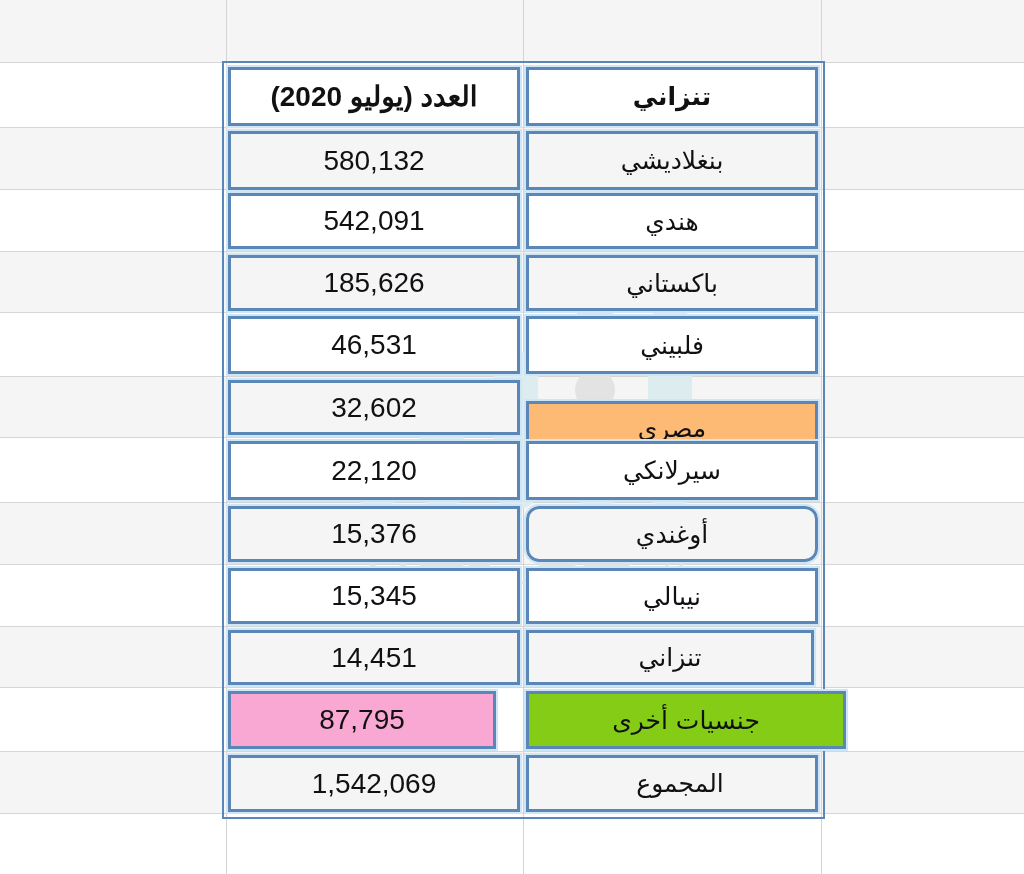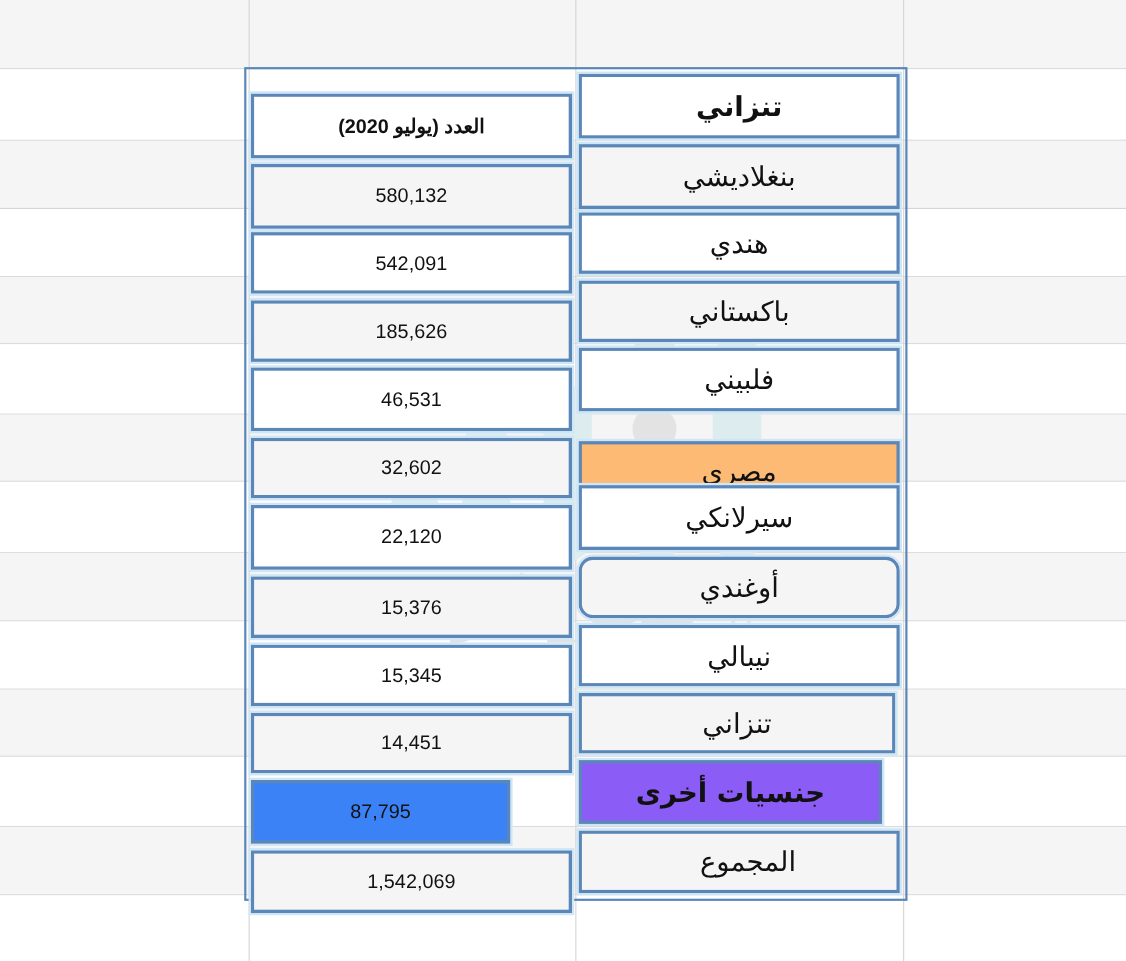--- a/index.html
+++ b/index.html
@@ -40,21 +40,21 @@
     }
     .cell {
       position: absolute;
       border: 3px solid #5b87b8;
       outline: 2px solid #cfe6f7;
       display: flex; align-items: center; justify-content: center;
       color: #111;
       font-size: 25px;
     }
     .cell.header { font-weight: bold; font-size: 25px; }
-    .cell.num { font-family: "Liberation Sans", sans-serif; font-size: 18px; margin-top: 18px; }
+    .cell.num { font-family: "Liberation Sans", sans-serif; font-size: 28px; }
     .cell.header.num { font-family: "Liberation Sans", sans-serif; }
     .cell.label { direction: rtl; }
   </style>
 </head>
 <body>
 
 <div class="sheet">
 
   <div class="bg-row gray" style="top:0;height:63px;"></div>
   <div class="bg-row white" style="top:63px;height:65px;"></div>
@@ -104,18 +104,18 @@
       <div class="cell num" style="left: 228px; top: 380px; width: 292px; height: 55px; background: rgb(245, 245, 245);">32,602</div>
       <div class="cell label" style="left: 526px; top: 401px; width: 292px; height: 55px; background: #fdba74;">مصري</div>
       <div class="cell num" style="left: 228px; top: 441px; width: 292px; height: 59px; background: rgb(255, 255, 255);">22,120</div>
       <div class="cell label" style="left: 526px; top: 441px; width: 292px; height: 59px; background: rgb(255, 255, 255);">سيرلانكي</div>
       <div class="cell num" style="left: 228px; top: 506px; width: 292px; height: 56px; background: rgb(245, 245, 245);">15,376</div>
       <div class="cell label" style="left: 526px; top: 506px; width: 292px; height: 56px; background: rgb(245, 245, 245); border-radius: 13px;">أوغندي</div>
       <div class="cell num" style="left: 228px; top: 568px; width: 292px; height: 56px; background: rgb(255, 255, 255);">15,345</div>
       <div class="cell label" style="left: 526px; top: 568px; width: 292px; height: 56px; background: rgb(255, 255, 255);">نيبالي</div>
       <div class="cell num" style="left: 228px; top: 630px; width: 292px; height: 55px; background: rgb(245, 245, 245);">14,451</div>
       <div class="cell label" style="left: 526px; top: 630px; width: 288px; height: 55px; background: rgb(245, 245, 245);">تنزاني</div>
-      <div class="cell num" style="left: 228px; top: 691px; width: 236px; height: 58px; background: #3b82f6;">87,795</div>
-      <div class="cell label" style="left: 526px; top: 691px; width: 276px; height: 58px; background: #8b5cf6; font-weight: bold;">جنسيات أخرى</div>
+      <div class="cell num" style="left: 228px; top: 691px; width: 268px; height: 58px; background: #f9a8d4;">87,795</div>
+      <div class="cell label" style="left: 526px; top: 691px; width: 320px; height: 58px; background: #84cc16;">جنسيات أخرى</div>
       <div class="cell num" style="left: 228px; top: 755px; width: 292px; height: 57px; background: rgb(245, 245, 245);">1,542,069</div>
       <div class="cell label" style="left: 526px; top: 755px; width: 292px; height: 57px; background: rgb(245, 245, 245); padding-left: 16px;">المجموع</div>
     </div>
 </div>
 
 </body></html>

